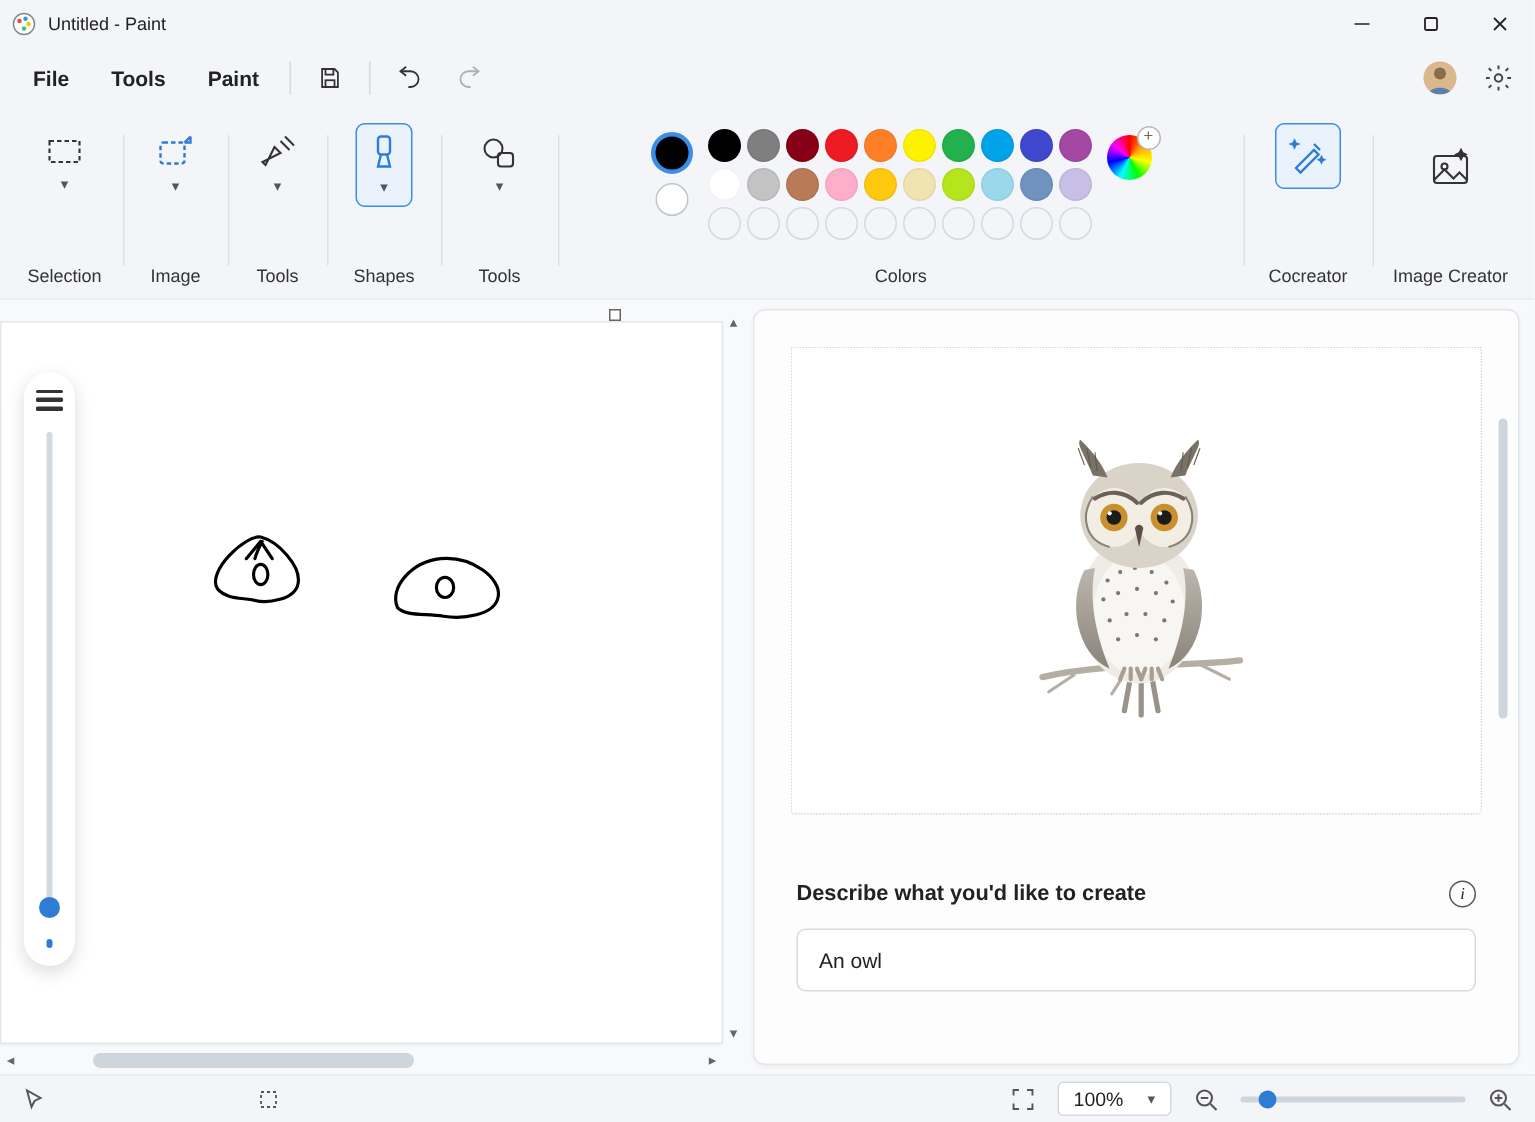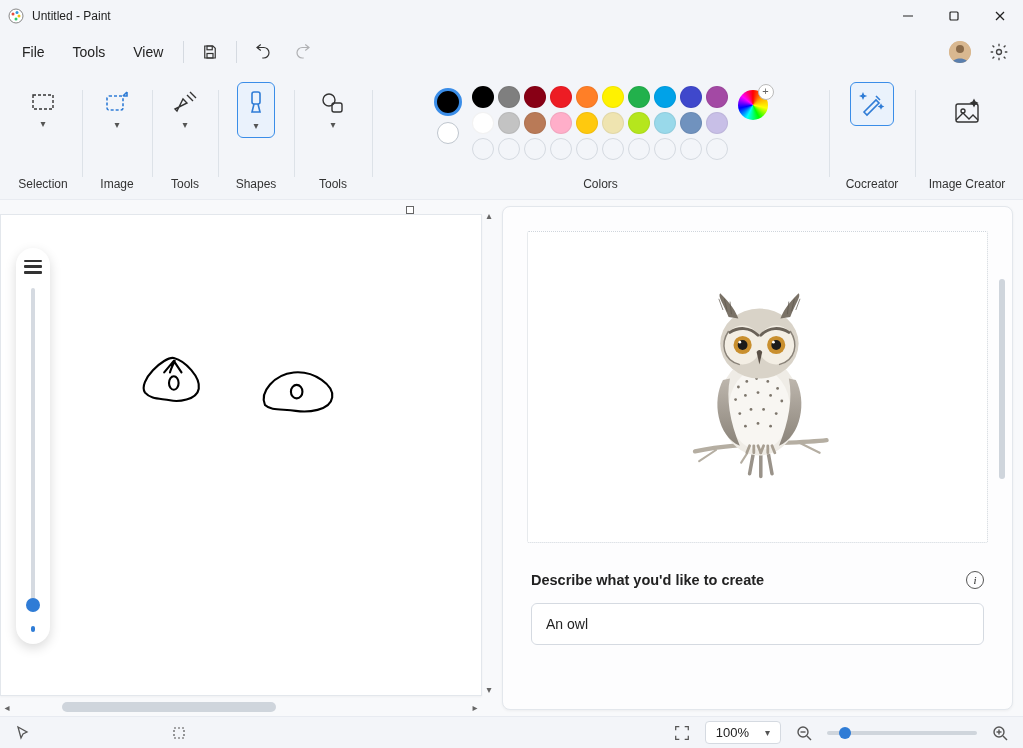--- a/index.html
+++ b/index.html
@@ -7,21 +7,21 @@
 
   
   .titlebar { height:32px; display:flex; align-items:center; padding:0 0 0 8px; background:#f3f5f9; }
   .titlebar .app-icon { width:16px; height:16px; margin-right:8px; }
   .titlebar .title { font-size:12px; color:#222; }
   .titlebar .spacer { flex:1; }
   .win-btn { width:46px; height:32px; display:flex; align-items:center; justify-content:center; cursor:default;}
 
   
   .menurow { height:40px; display:flex; align-items:center; padding:0 8px; gap:0; }
-  .menuitem { padding:6px 14px; font-size:14px; border-radius:4px; cursor:default;}
+  .menuitem { padding:6px 14px; font-size:14px; border-radius:4px; cursor:default;font-weight:bold;}
   .msep { width:1px; height:22px; background:#d5dae1; margin:0 6px;}
   .iconbtn { width:40px; height:34px; display:flex; align-items:center; justify-content:center; border-radius:4px; cursor:default;}
   .iconbtn.disabled { opacity:.35; }
   .avatar { width:22px; height:22px; border-radius:50%; background:#d9b88f; margin-right:12px; display:flex; align-items:center; justify-content:center; overflow:hidden}
   .settings { width:32px; height:32px; display:flex; align-items:center; justify-content:center; border-radius:4px; cursor:default;}
 
   
   .ribbon { height:128px; display:flex; padding:4px 4px 0 4px; background:#f3f5f9; border-bottom:1px solid #e8ebf1;}
   .group { display:flex; flex-direction:column; align-items:center; justify-content:flex-start; padding:6px 8px 4px 8px; position:relative;}
   .group + .group::before { content:""; position:absolute; left:0; top:14px; bottom:22px; width:1px; background:#dde2e8;}
@@ -57,21 +57,21 @@
   .float-panel .lines{ width:18px; height:14px; display:flex; flex-direction:column; gap:3px; align-items:center;}
   .float-panel .lines div{width:100%; height:2px; background:#333; border-radius:1px;}
   .float-panel .slider{ flex:1; width:4px; background:#d5dae1; border-radius:2px; margin:14px 0; position:relative;}
   .float-panel .slider .knob{ position:absolute; bottom:0; left:-5px; width:14px; height:14px; background:#2f7cd6; border-radius:50%;}
   .float-panel .tick{ width:4px; height:6px; background:#2f7cd6; border-radius:2px;}
 
   
   .side-panel { flex:1; margin:6px 10px 6px 6px; background:#fdfdfe; border:1px solid #e3e7ec; border-radius:8px; box-shadow:0 1px 3px rgba(0,0,0,.05); display:flex; flex-direction:column; padding:0; position:relative; overflow:hidden;}
   .preview-frame{ margin:24px 24px 10px 24px; border:1px dotted #cfd5dc; border-radius:2px; padding:4px; background:#fff; height:312px; display:flex; align-items:center; justify-content:center; position:relative;}
   .preview-inner{ background:#fff; width:100%; height:100%; display:flex; align-items:center; justify-content:center;}
-  .describe-row{ display:flex; align-items:center; justify-content:space-between; margin:18px 28px 14px 28px;}
+  .describe-row{ display:flex; align-items:center; justify-content:space-between; margin:34px 28px 14px 28px;}
   .describe-row .lbl{ font-size:14.5px; font-weight:600; color:#222;}
   .info-circ{ width:18px; height:18px; border:1.4px solid #555; border-radius:50%; display:flex; align-items:center; justify-content:center; font-size:11px; font-style:italic; font-family:Georgia,serif;}
   .prompt-box{ margin:0 28px 22px 28px; border:1px solid #d5dae1; border-radius:6px; padding:12px 14px; font-size:14px; background:#fff;}
   .pscroll{ position:absolute; right:6px; top:62px; bottom:24px; width:8px; background:transparent;}
   .pscroll .pthumb{ position:absolute; top:10px; height:200px; width:6px; left:1px; background:#cfd5dc; border-radius:3px;}
 
   
   .statusbar{ position:absolute; left:0; right:0; bottom:0; height:32px; background:#f3f5f9; display:flex; align-items:center; padding:0 10px; gap:10px; border-top:1px solid #e8ebf1;}
   .sb-spacer{ flex:1;}
   .status-ico{ width:26px; height:26px; display:flex; align-items:center; justify-content:center; color:#555;}
@@ -110,21 +110,21 @@
     <svg width="12" height="12" viewBox="0 0 12 12">
         <line x1="2" y1="2" x2="10" y2="10" stroke="#222" stroke-width="1.2"></line>
         <line x1="10" y1="2" x2="2" y2="10" stroke="#222" stroke-width="1.2"></line>
       </svg>
   </div>
 </div>
 
 <div class="menurow">
   <div class="menuitem">File</div>
   <div class="menuitem">Tools</div>
-  <div class="menuitem">View</div>
+  <div class="menuitem">Paint</div>
   <div class="msep"></div>
   <div class="iconbtn">
     <svg width="18" height="18" viewBox="0 0 24 24" fill="none" stroke="#333" stroke-width="1.6">
         <path d="M5 4h11l3 3v13H5z"></path>
         <rect x="8" y="4" width="7" height="5"></rect>
         <rect x="8" y="14" width="8" height="6"></rect>
       </svg>
   </div>
   <div class="msep"></div>
   <div class="iconbtn">

